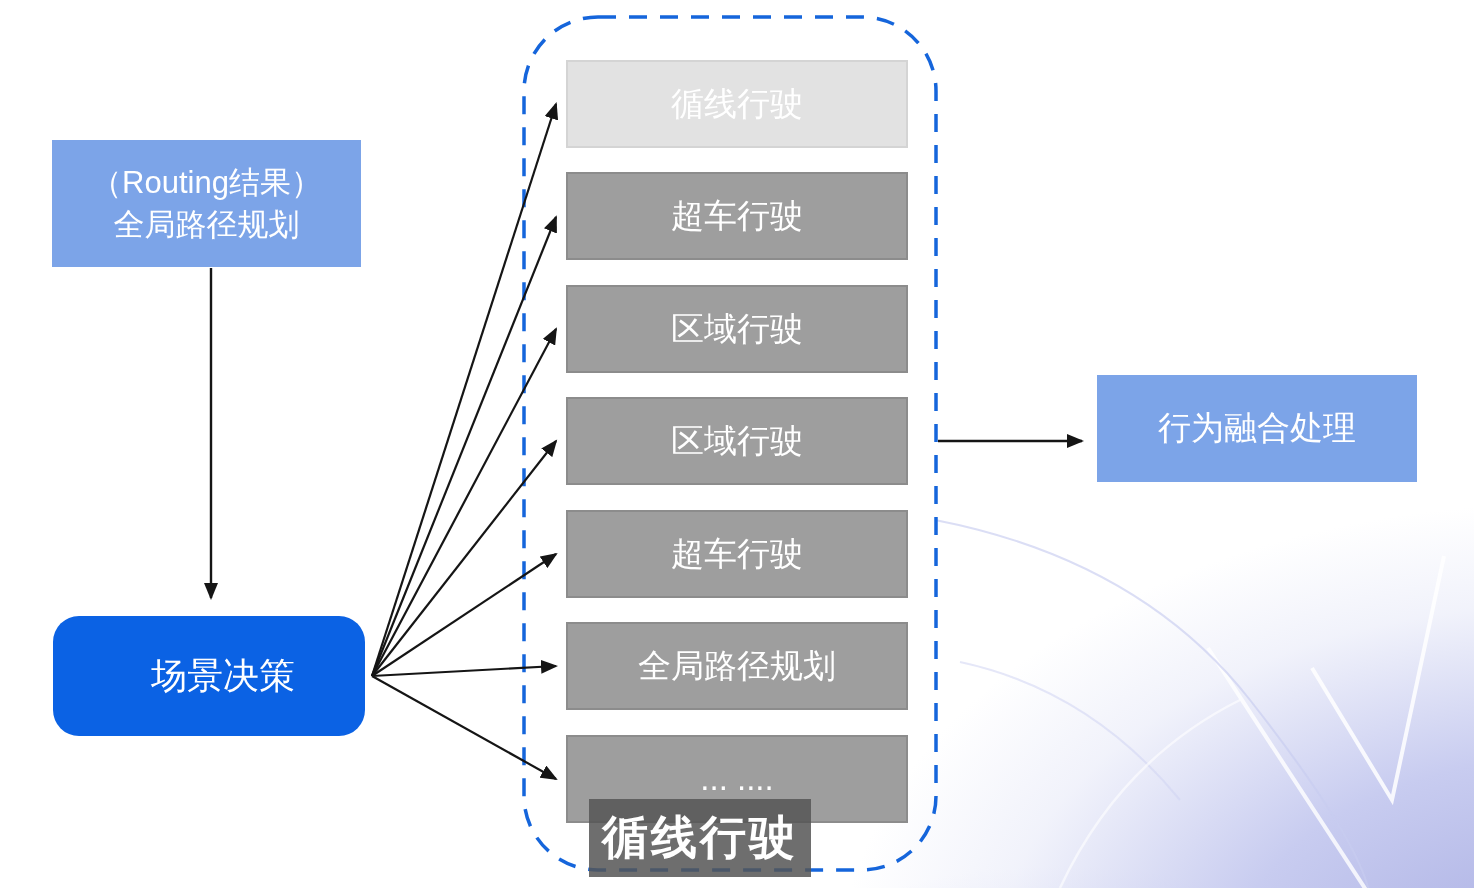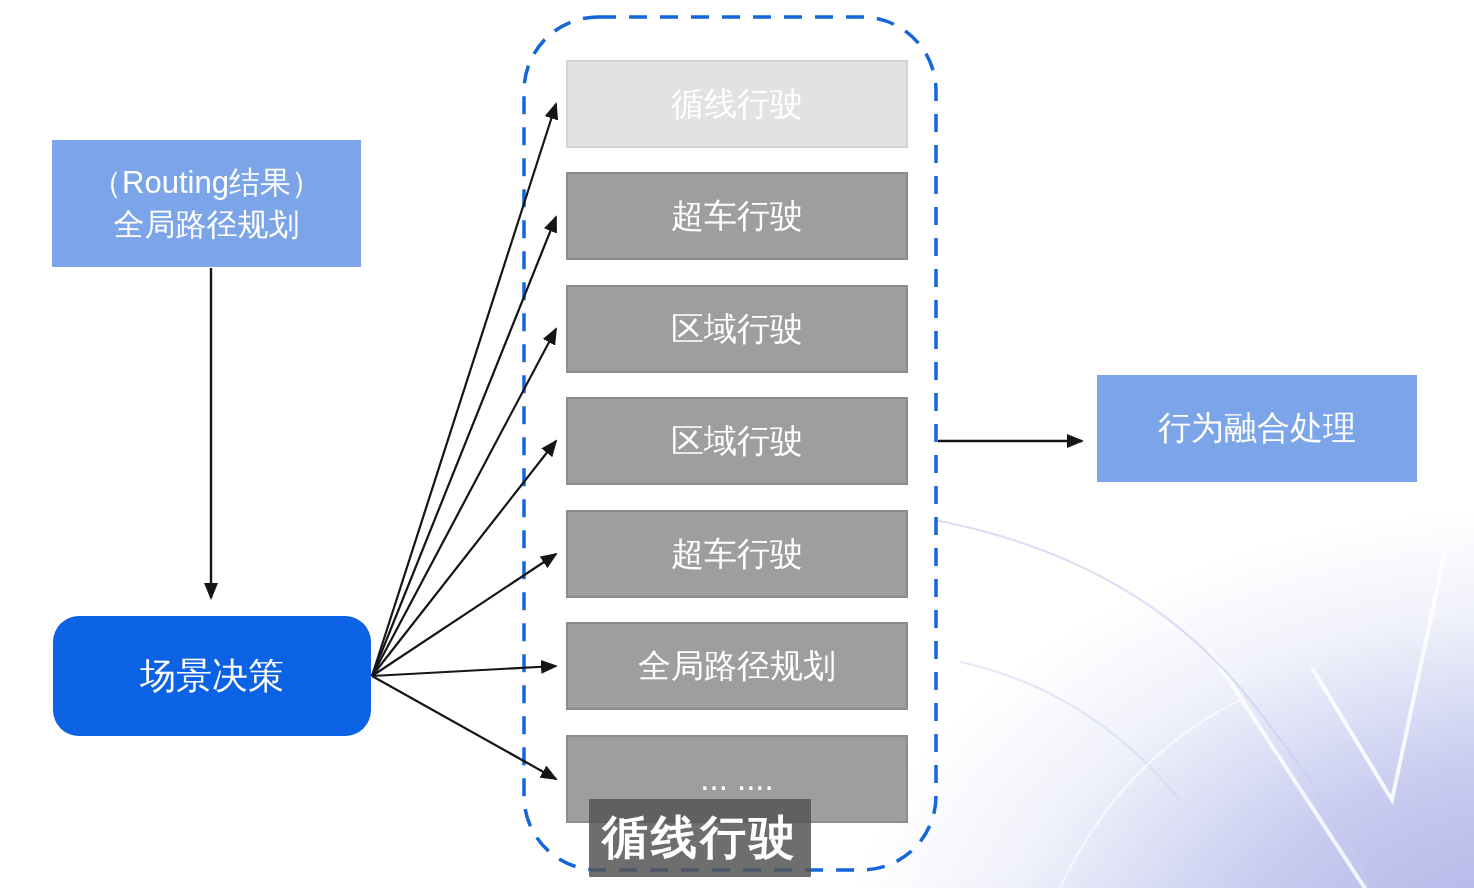--- a/index.html
+++ b/index.html
@@ -15,21 +15,21 @@
       radial-gradient(500px 260px at 72% 118%, rgba(200,204,240,0.55) 0%, rgba(255,255,255,0) 70%);
   }
   svg.decor,svg.links{position:absolute;left:0;top:0;width:1474px;height:888px;}
   .node{
     position:absolute;display:flex;flex-direction:column;align-items:center;justify-content:center;
     color:var(--box-text);text-align:center;
   }
   .node-light{background:var(--light-blue);}
   .node-primary{background:var(--primary-blue);border-radius:26px;}
   .node-global{left:52px;top:140px;width:309px;height:127px;font-size:31px;line-height:42px;}
-  .node-scene{left:53px;top:616px;width:318px;height:120px;font-size:36px;}
+  .node-scene{left:53px;top:616px;width:284px;height:120px;font-size:36px;padding-left:28px;}
   .node-fusion{left:1097px;top:375px;width:320px;height:107px;font-size:33px;}
   .scenario-item{
     position:absolute;left:566px;width:342px;height:88px;box-sizing:border-box;
     display:flex;align-items:center;justify-content:center;
     background:var(--gray-box);border:2px solid var(--gray-box-border);
     color:var(--box-text);font-size:33px;
   }
   .scenario-item.highlight{background:var(--light-gray-box);border-color:var(--light-gray-box-border);}
   .caption{
     position:absolute;left:589px;top:799px;width:222px;height:78px;

